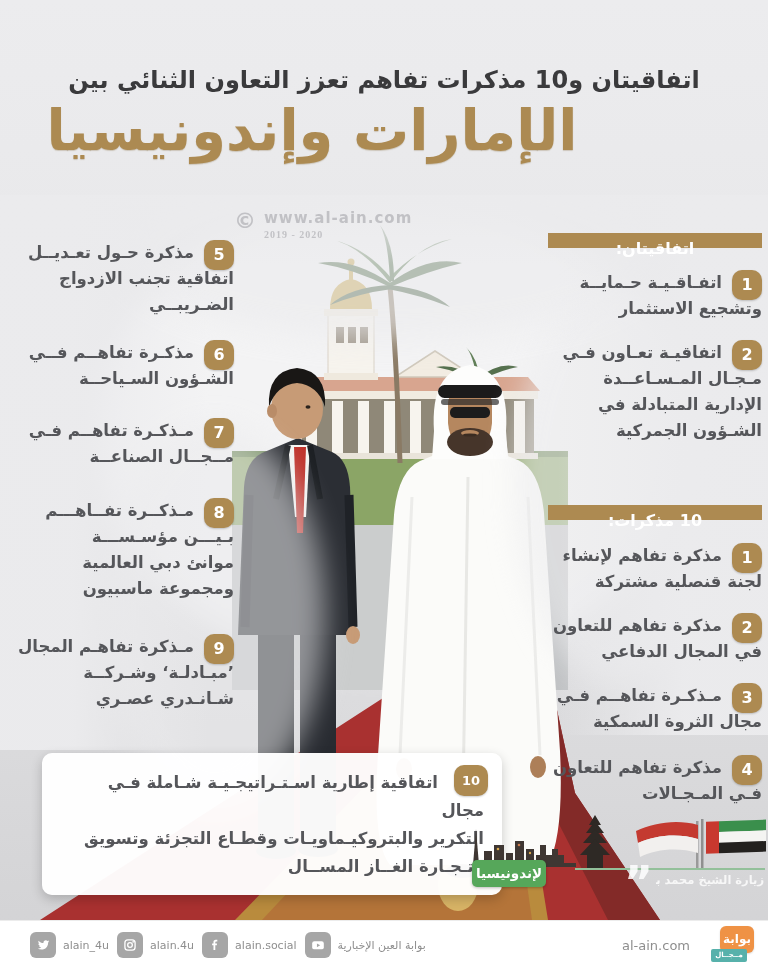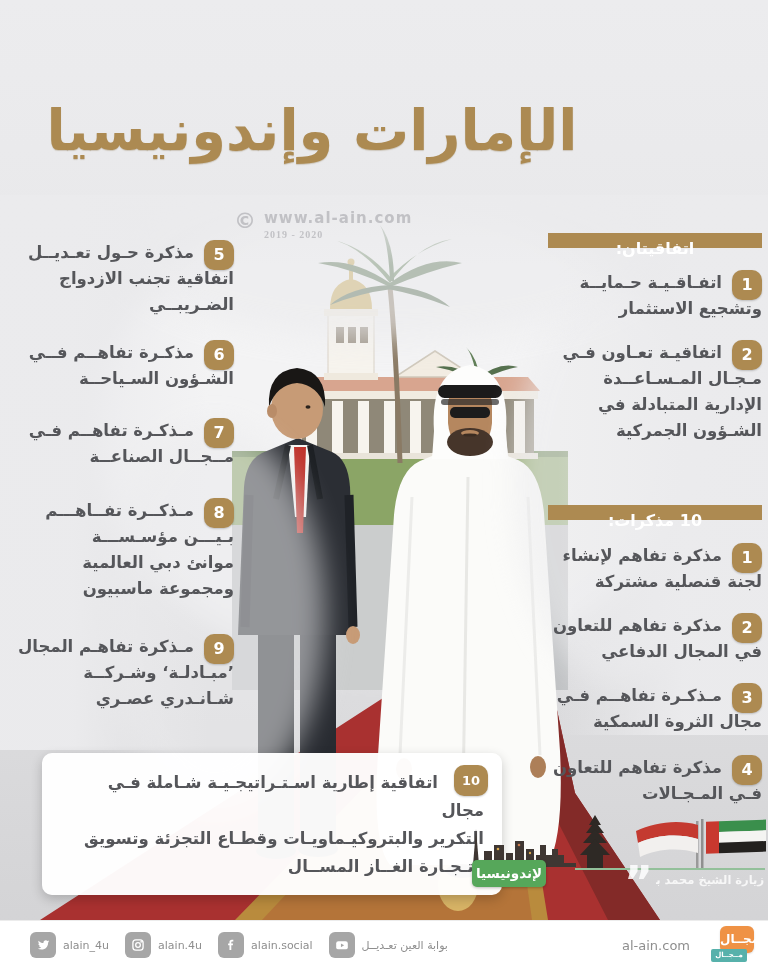--- a/index.html
+++ b/index.html
@@ -51,21 +51,21 @@
             background:linear-gradient(180deg,rgba(235,235,237,.95),rgba(235,235,237,0));}
   .fade-left{left:0;top:195px;width:210px;height:555px;z-index:2;
              background:linear-gradient(90deg,rgba(235,235,237,.97) 35%,rgba(235,235,237,0));}
   .fade-right{left:558px;top:195px;width:210px;height:540px;z-index:2;
               background:linear-gradient(270deg,rgba(235,235,237,.97) 40%,rgba(235,235,237,0));}
   .scene{z-index:1;}
   .strip{z-index:13;}
   
   .footer{left:0;top:920px;width:768px;height:48px;background:#fff;z-index:20;
           border-top:1px solid #ececec;}
-  .social{position:absolute;left:30px;top:0;height:48px;display:flex;align-items:center;gap:16px;}
+  .social{position:absolute;left:30px;top:0;height:48px;display:flex;align-items:center;gap:8px;}
   .soc{display:flex;align-items:center;gap:7px;}
   .soc-icon{width:26px;height:26px;border-radius:6px;background:#a6a6a6;display:flex;
             align-items:center;justify-content:center;flex:0 0 auto;}
   .soc-label{font-size:11px;color:#8e8e8e;direction:rtl;}
   .site{position:absolute;right:78px;top:17px;font-size:13px;color:#8e8e8e;}
   .logo{position:absolute;right:14px;top:5px;width:50px;height:40px;}
   .logo-orange{position:absolute;right:0;top:0;width:34px;height:27px;background:#ef9245;
                border-radius:6px;color:#fff;font-size:12px;font-weight:bold;text-align:center;
                line-height:27px;box-shadow:0 1px 2px rgba(0,0,0,.15);}
   .logo-teal{position:absolute;right:7px;top:23px;width:36px;height:13px;background:#57b1ab;
@@ -189,20 +189,21 @@
 
     <ellipse cx="215" cy="420" rx="110" ry="190" fill="#ebebed" opacity=".55" filter="url(#soft)"></ellipse>
     <ellipse cx="618" cy="290" rx="105" ry="200" fill="#ededef" opacity=".6" filter="url(#soft)"></ellipse>
     <ellipse cx="390" cy="55" rx="270" ry="90" fill="#ececee" opacity=".65" filter="url(#soft)"></ellipse>
   </svg>
 
   <div class="abs fade-top"></div>
   <div class="abs fade-left"></div>
   <div class="abs fade-right"></div>
 
+  <div class="abs subtitle">اتفاقيتان و10 مذكرات تفاهم تعزز التعاون الثنائي بين</div>
   <div class="abs main-title">الإمارات وإندونيسيا</div>
 
   <div class="abs watermark">
     <span class="c">©</span>
     <span>
       <span class="w1" style="display:block">www.al-ain.com</span>
       <span class="w2" style="display:block">2019 - 2020</span>
     </span>
   </div>
 
@@ -351,23 +352,23 @@
         </span>
         <span class="soc-label">alain.social</span>
       </div>
       <div class="soc">
         <span class="soc-icon">
           <svg width="16" height="16" viewBox="0 0 22 22">
               <rect x="3" y="6" width="16" height="11" rx="3" fill="#fff"></rect>
               <polygon points="9.5,8.8 14,11.5 9.5,14.2" fill="#a6a6a6"></polygon>
             </svg>
         </span>
-        <span class="soc-label">بوابة العين تعـديــل</span>
+        <span class="soc-label">بوابة العين الإخبارية</span>
       </div>
     </div>
     <span class="site">al-ain.com</span>
     <span class="logo">
-      <span class="logo-orange">مجــال</span>
+      <span class="logo-orange">بوابة</span>
       <span class="logo-teal">مــجــال</span>
     </span>
   </div>
 
 </div>
 
 </body></html>

